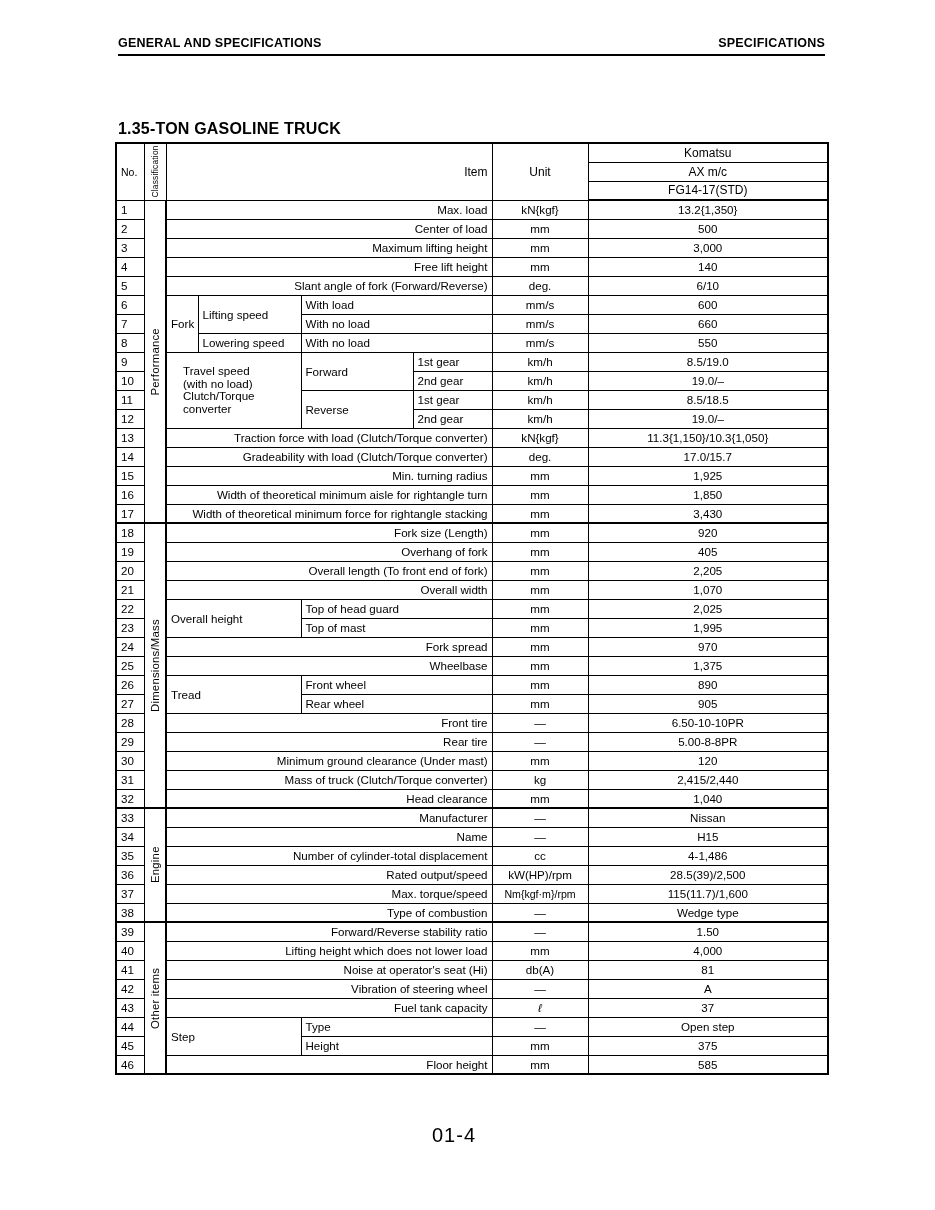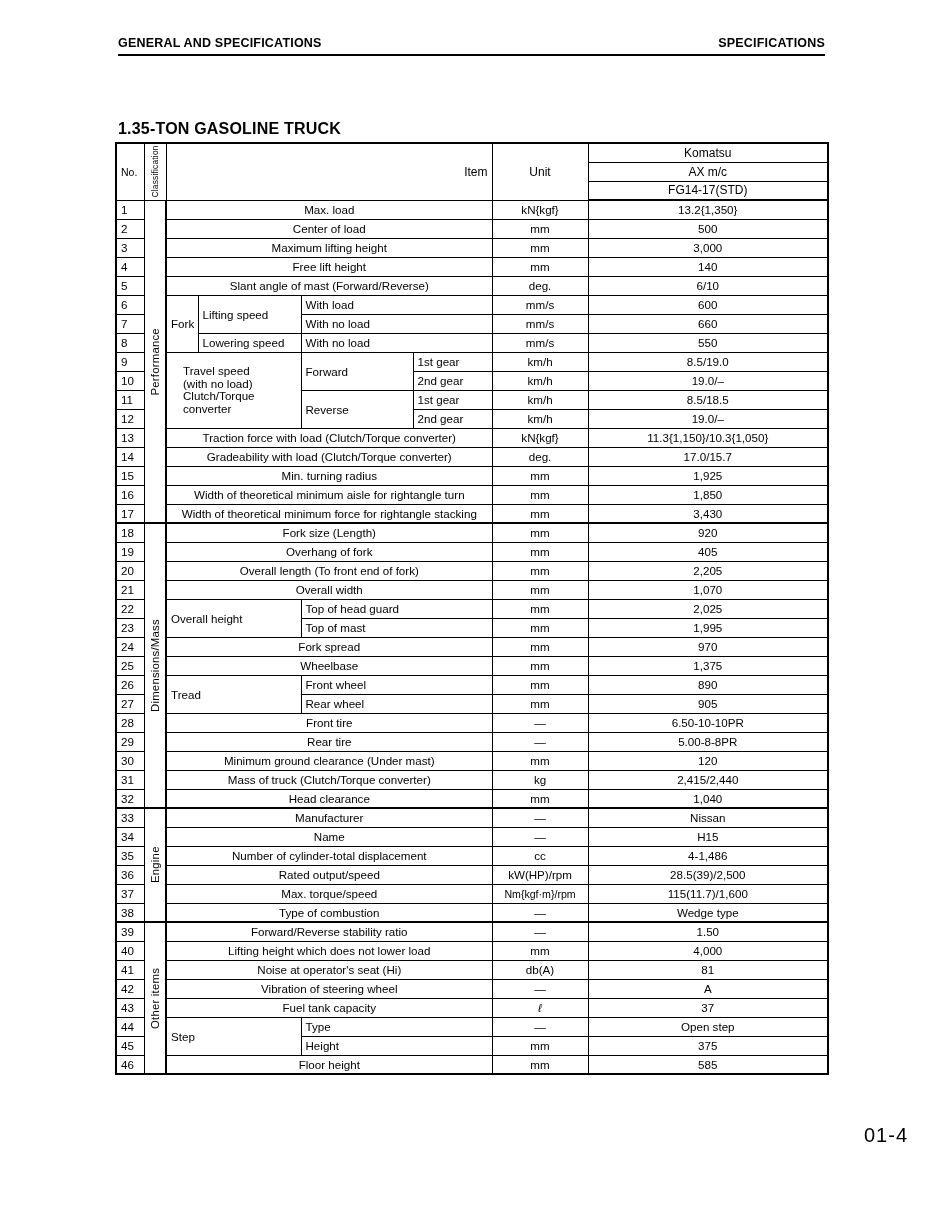--- a/index.html
+++ b/index.html
@@ -70,21 +70,21 @@
   }
   .outer-l { border-left-width: 2px !important; }
   .outer-r { border-right-width: 2px !important; }
   .outer-t { border-top-width: 2px !important; }
   .outer-b { border-bottom-width: 2px !important; }
   .thick-l { border-left-width: 2px !important; }
   .thick-b { border-bottom-width: 2px !important; }
 
   td.c-no     { width: 28px;  text-align: left; }
   td.c-class  { width: 22px;  padding: 0; }
-  td.c-item   { text-align: center; }
+  td.c-item   { text-align: right; }
   td.c-unit   { width: 96px;  text-align: center; }
   td.c-val    { width: 240px; text-align: center; }
 
   
   .vert {
     writing-mode: vertical-rl;
     transform: rotate(180deg);
     white-space: nowrap;
     margin: 0 auto;
     display: block;
@@ -115,21 +115,21 @@
   .hdr-no { font-size: 10.5px; }
 
   .brand-line { height: 19px; }
 
   
   .page-footer {
     position: absolute;
     left: 0;
     top: 1124px;
     width: 908px;
-    text-align: right;
+    text-align: center;
     font-size: 20px;
     letter-spacing: 1px;
   }
 </style>
 </head>
 <body>
 
 <div class="page-header">
   <span class="hdr-left">GENERAL AND SPECIFICATIONS</span>
   <span class="hdr-right">SPECIFICATIONS</span>
@@ -189,21 +189,21 @@
     <td class="c-val outer-r">3,000</td>
   </tr>
   <tr>
     <td class="c-no outer-l">4</td>
     <td class="c-item thick-l" colspan="4">Free lift height</td>
     <td class="c-unit">mm</td>
     <td class="c-val outer-r">140</td>
   </tr>
   <tr>
     <td class="c-no outer-l">5</td>
-    <td class="c-item thick-l" colspan="4">Slant angle of mast (Forward/Reverse)</td>
+    <td class="c-item thick-l" colspan="4">Slant angle of fork (Forward/Reverse)</td>
     <td class="c-unit">deg.</td>
     <td class="c-val outer-r">6/10</td>
   </tr>
 
   <tr>
     <td class="c-no outer-l">6</td>
     <td class="thick-l" rowspan="3">Fork</td>
     <td rowspan="2">Lifting speed</td>
     <td colspan="2">With load</td>
     <td class="c-unit">mm/s</td>

